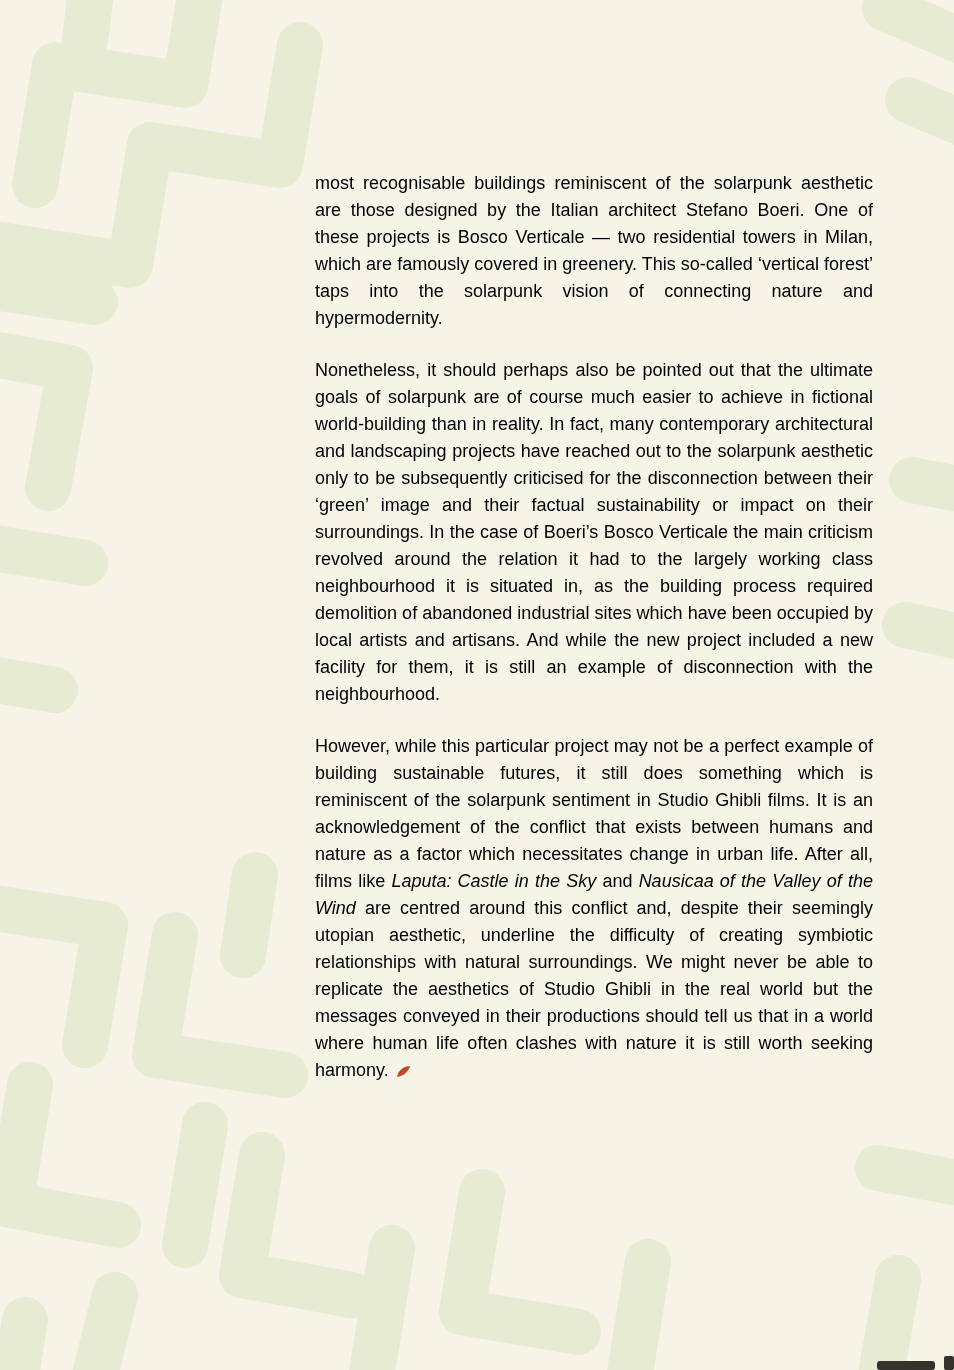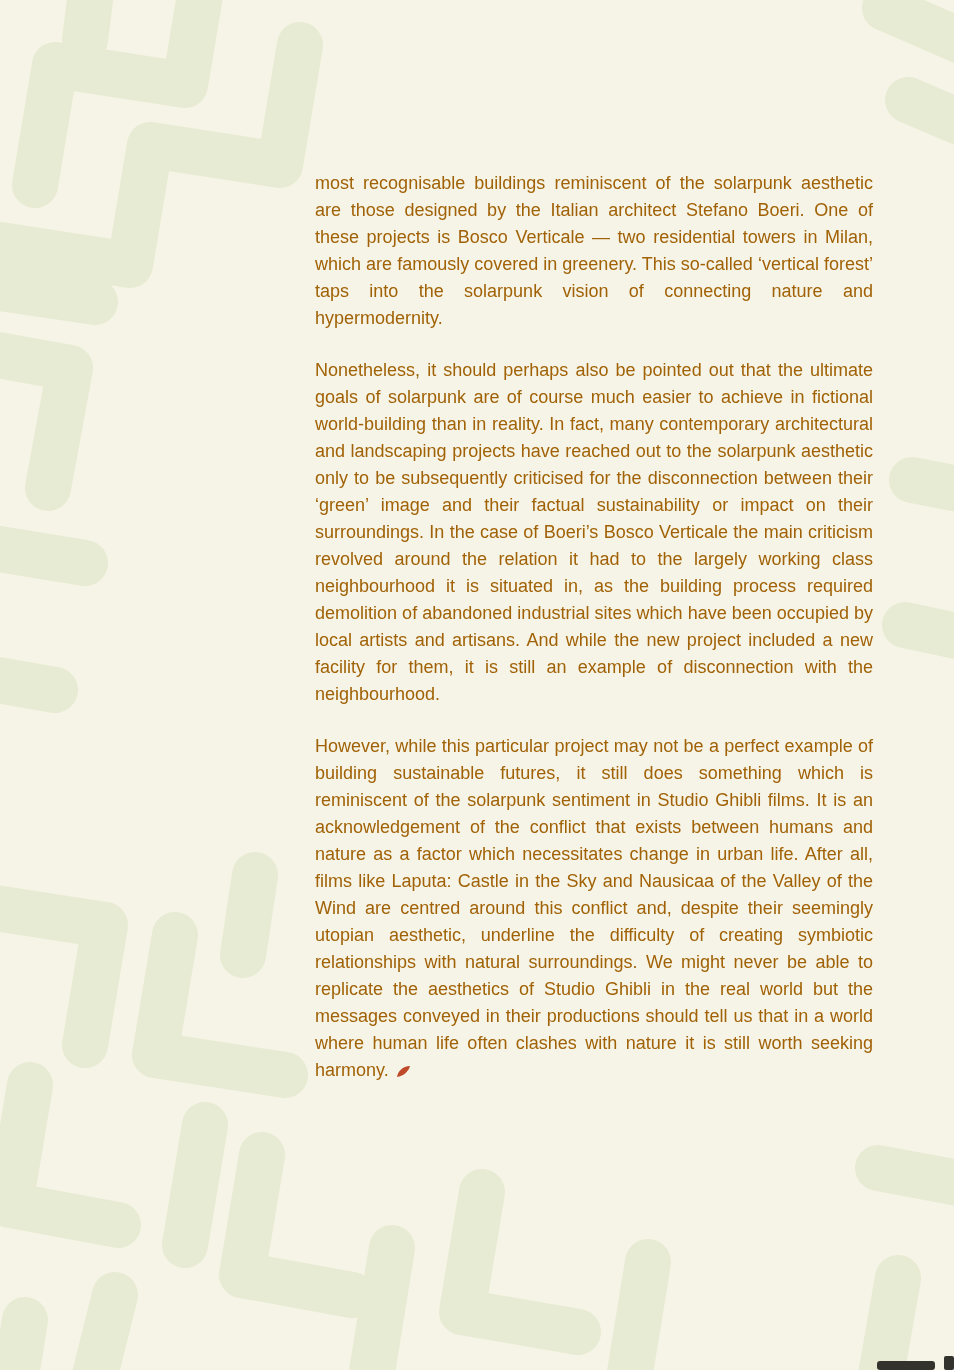--- a/index.html
+++ b/index.html
@@ -31,21 +31,21 @@
     width: 558px;
     color: #1e1e1c;
     font-size: 18px;
     line-height: 27px;
     text-align: justify;
     hyphens: auto;
     -webkit-hyphens: auto;
   }
   .para { margin: 0 0 25px 0; }
   .para:last-child { margin-bottom: 0; }
-  .seg-italic { }
+  .seg-italic { font-style: italic; }
   .end-mark {
     display: inline-block;
     margin-left: 7px;
     vertical-align: -2px;
     line-height: 0;
   }
 </style>
 </head>
 <body>
 
@@ -85,21 +85,21 @@
       <path d="M 878 1168 L 958 1183"></path>
       <path d="M 898 1278 L 878 1392"></path>
     </g>
 
     <g>
       <rect x="877" y="1361" width="58" height="9" rx="3" fill="#34322c"></rect>
       <rect x="944" y="1356" width="10" height="14" rx="2" fill="#34322c"></rect>
     </g>
   </svg>
 
-  <div class="text-column" id="article-column" style="color: #a16207;">
+  <div class="text-column" id="article-column" style="color: #000000;">
       <p class="para"><span class="seg-normal">most recognisable buildings reminiscent of the solarpunk aesthetic are those designed by the Italian architect Stefano Boeri. One of these projects is Bosco Verticale — two residential towers in Milan, which are famously covered in greenery. This so-called ‘vertical forest’ taps into the solarpunk vision of connecting nature and hypermodernity.</span></p>
       <p class="para"><span class="seg-normal">Nonetheless, it should perhaps also be pointed out that the ultimate goals of solarpunk are of course much easier to achieve in fictional world-building than in reality. In fact, many contemporary architectural and landscaping projects have reached out to the solarpunk aesthetic only to be subsequently criticised for the disconnection between their ‘green’ image and their factual sustainability or impact on their surroundings. In the case of Boeri’s Bosco Verticale the main criticism revolved around the relation it had to the largely working class neighbourhood it is situated in, as the building process required demolition of abandoned industrial sites which have been occupied by local artists and artisans. And while the new project included a new facility for them, it is still an example of disconnection with the neighbourhood.</span></p>
       <p class="para"><span class="seg-normal">However, while this particular project may not be a perfect example of building sustainable futures, it still does something which is reminiscent of the solarpunk sentiment in Studio Ghibli films. It is an acknowledgement of the conflict that exists between humans and nature as a factor which necessitates change in urban life. After all, films like </span><span class="seg-italic">Laputa: Castle in the Sky</span><span class="seg-normal"> and </span><span class="seg-italic">Nausicaa of the Valley of the Wind</span><span class="seg-normal"> are centred around this conflict and, despite their seemingly utopian aesthetic, underline the difficulty of creating symbiotic relationships with natural surroundings. We might never be able to replicate the aesthetics of Studio Ghibli in the real world but the messages conveyed in their productions should tell us that in a world where human life often clashes with nature it is still worth seeking harmony.</span><span class="end-mark"><svg width="15" height="13" viewBox="0 0 15 13">
             <path d="M1 12 C2 6 6.5 1.5 14 1 C12.5 7 7 11 1 12 Z" fill="#bf4a2a"></path>
           </svg></span></p>
     </div>
 
 </div>
 
 </body></html>

